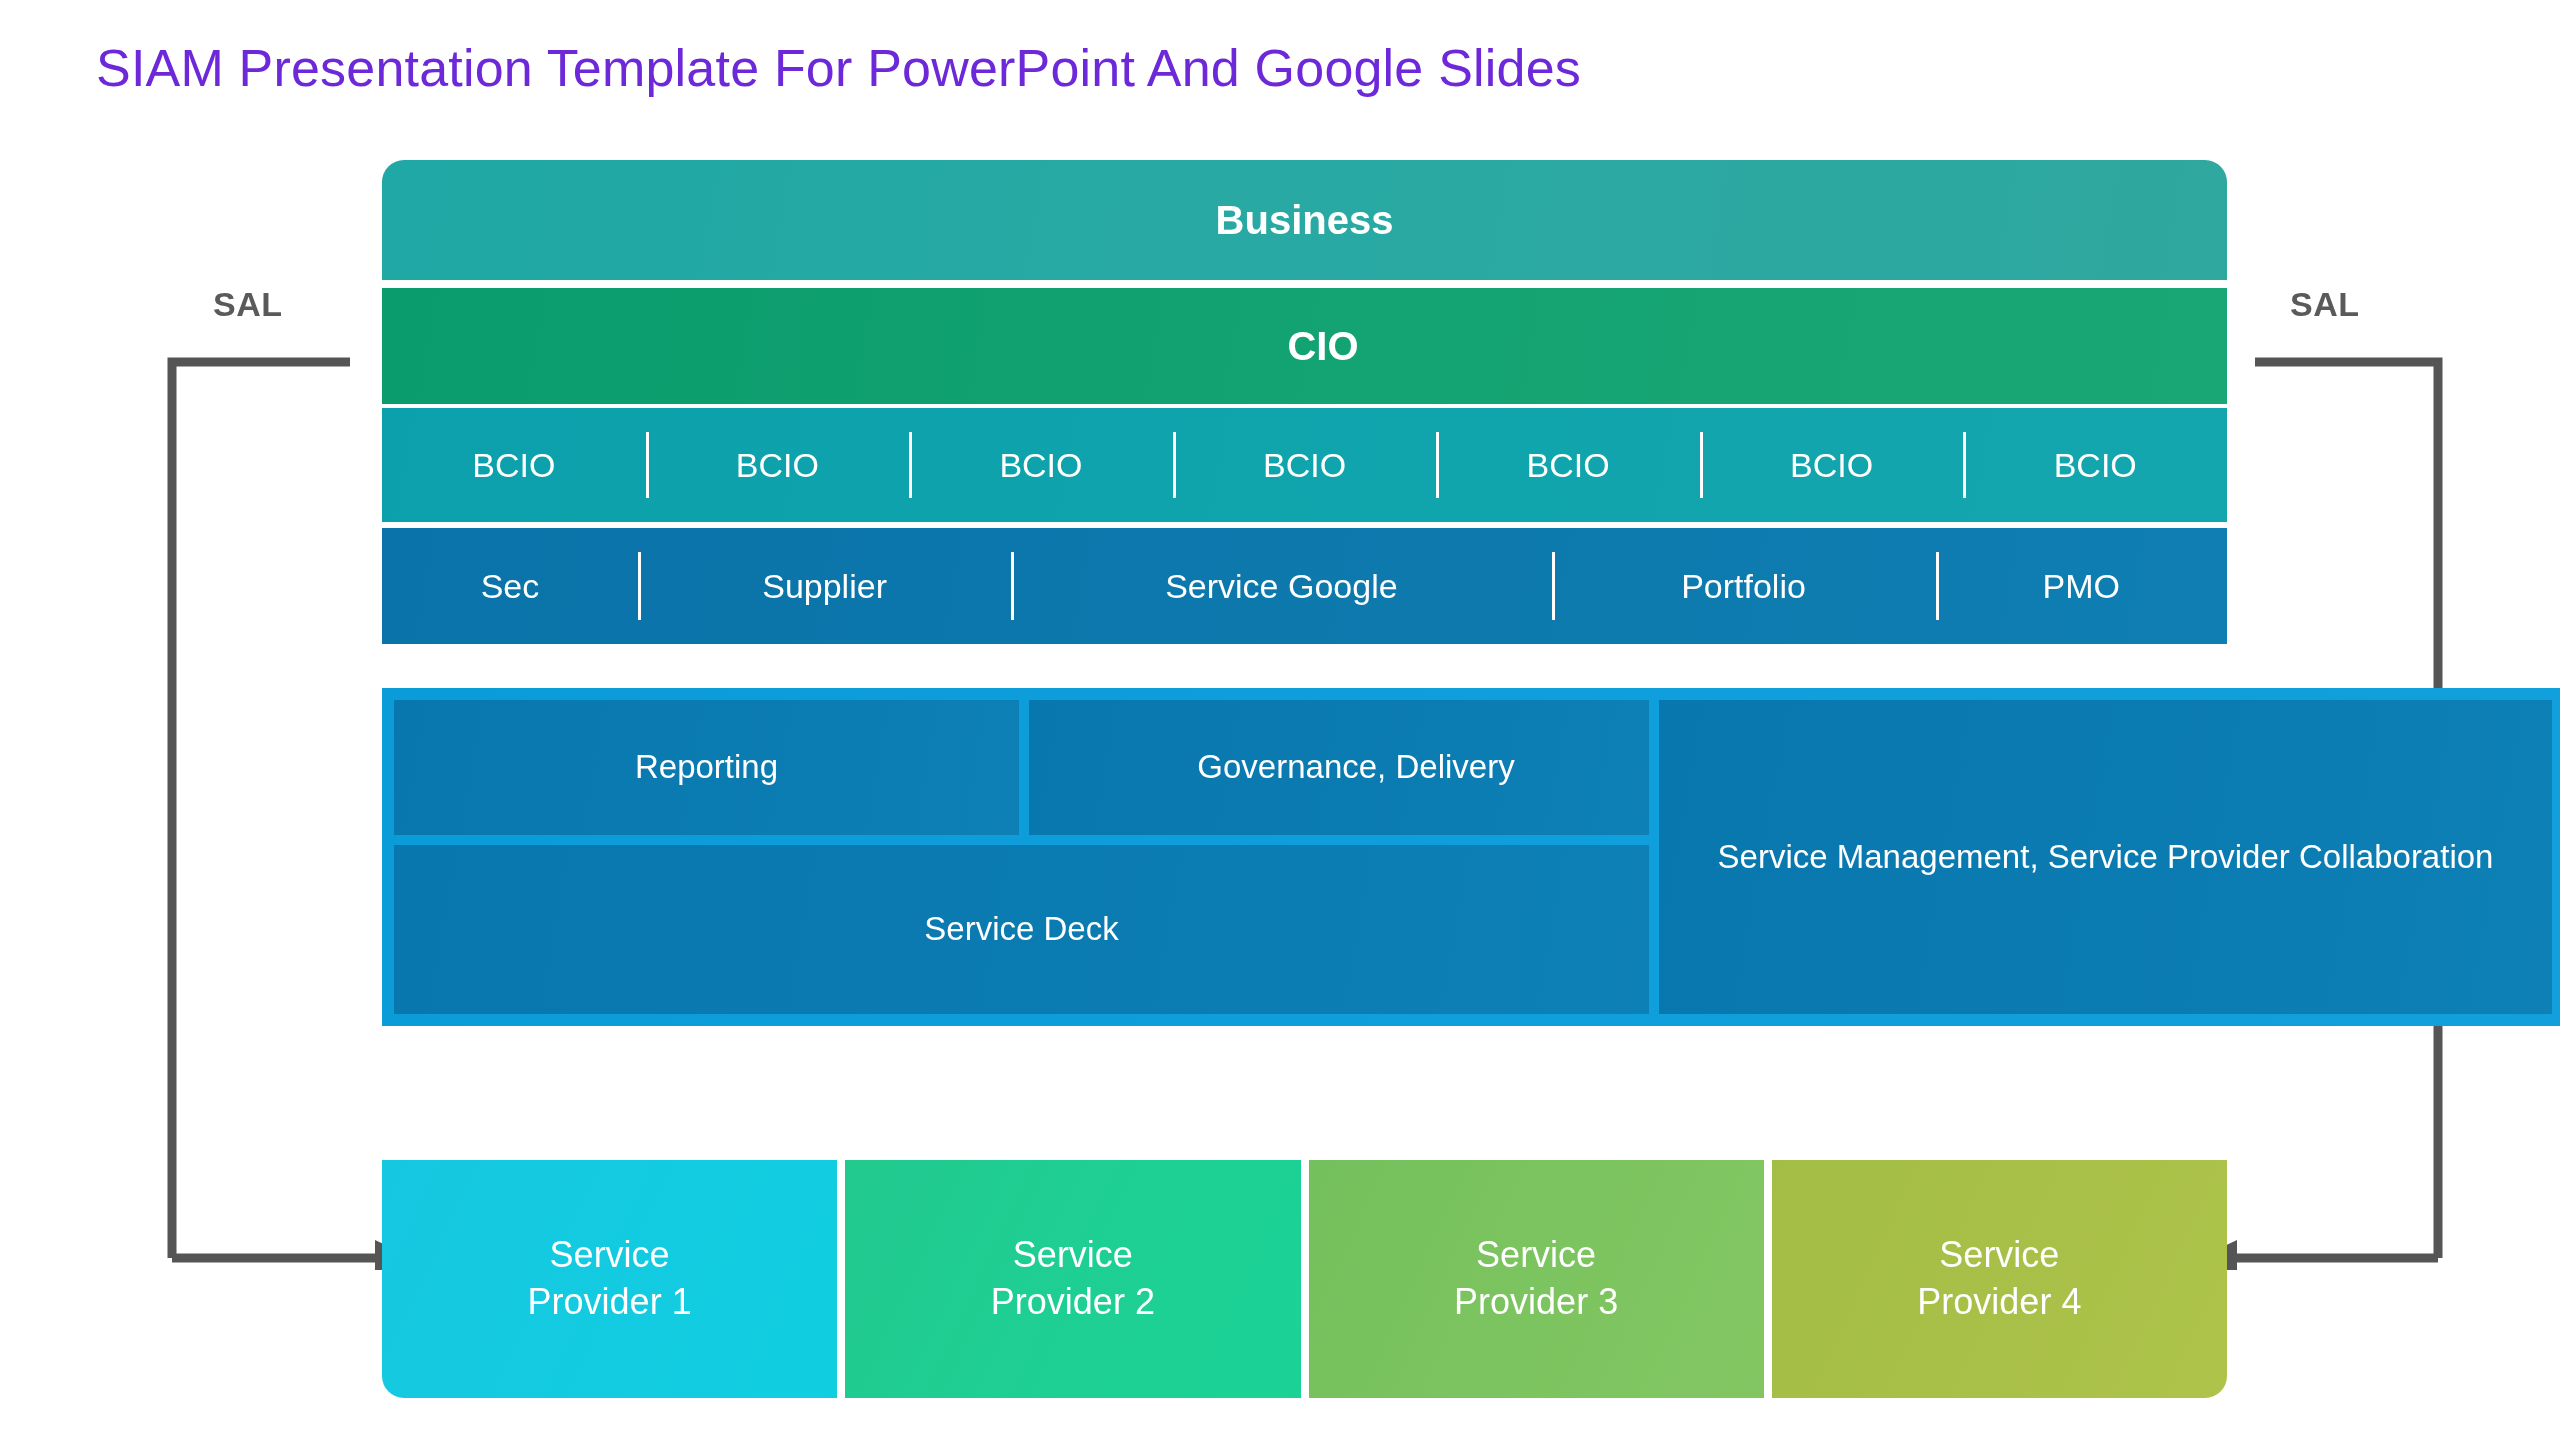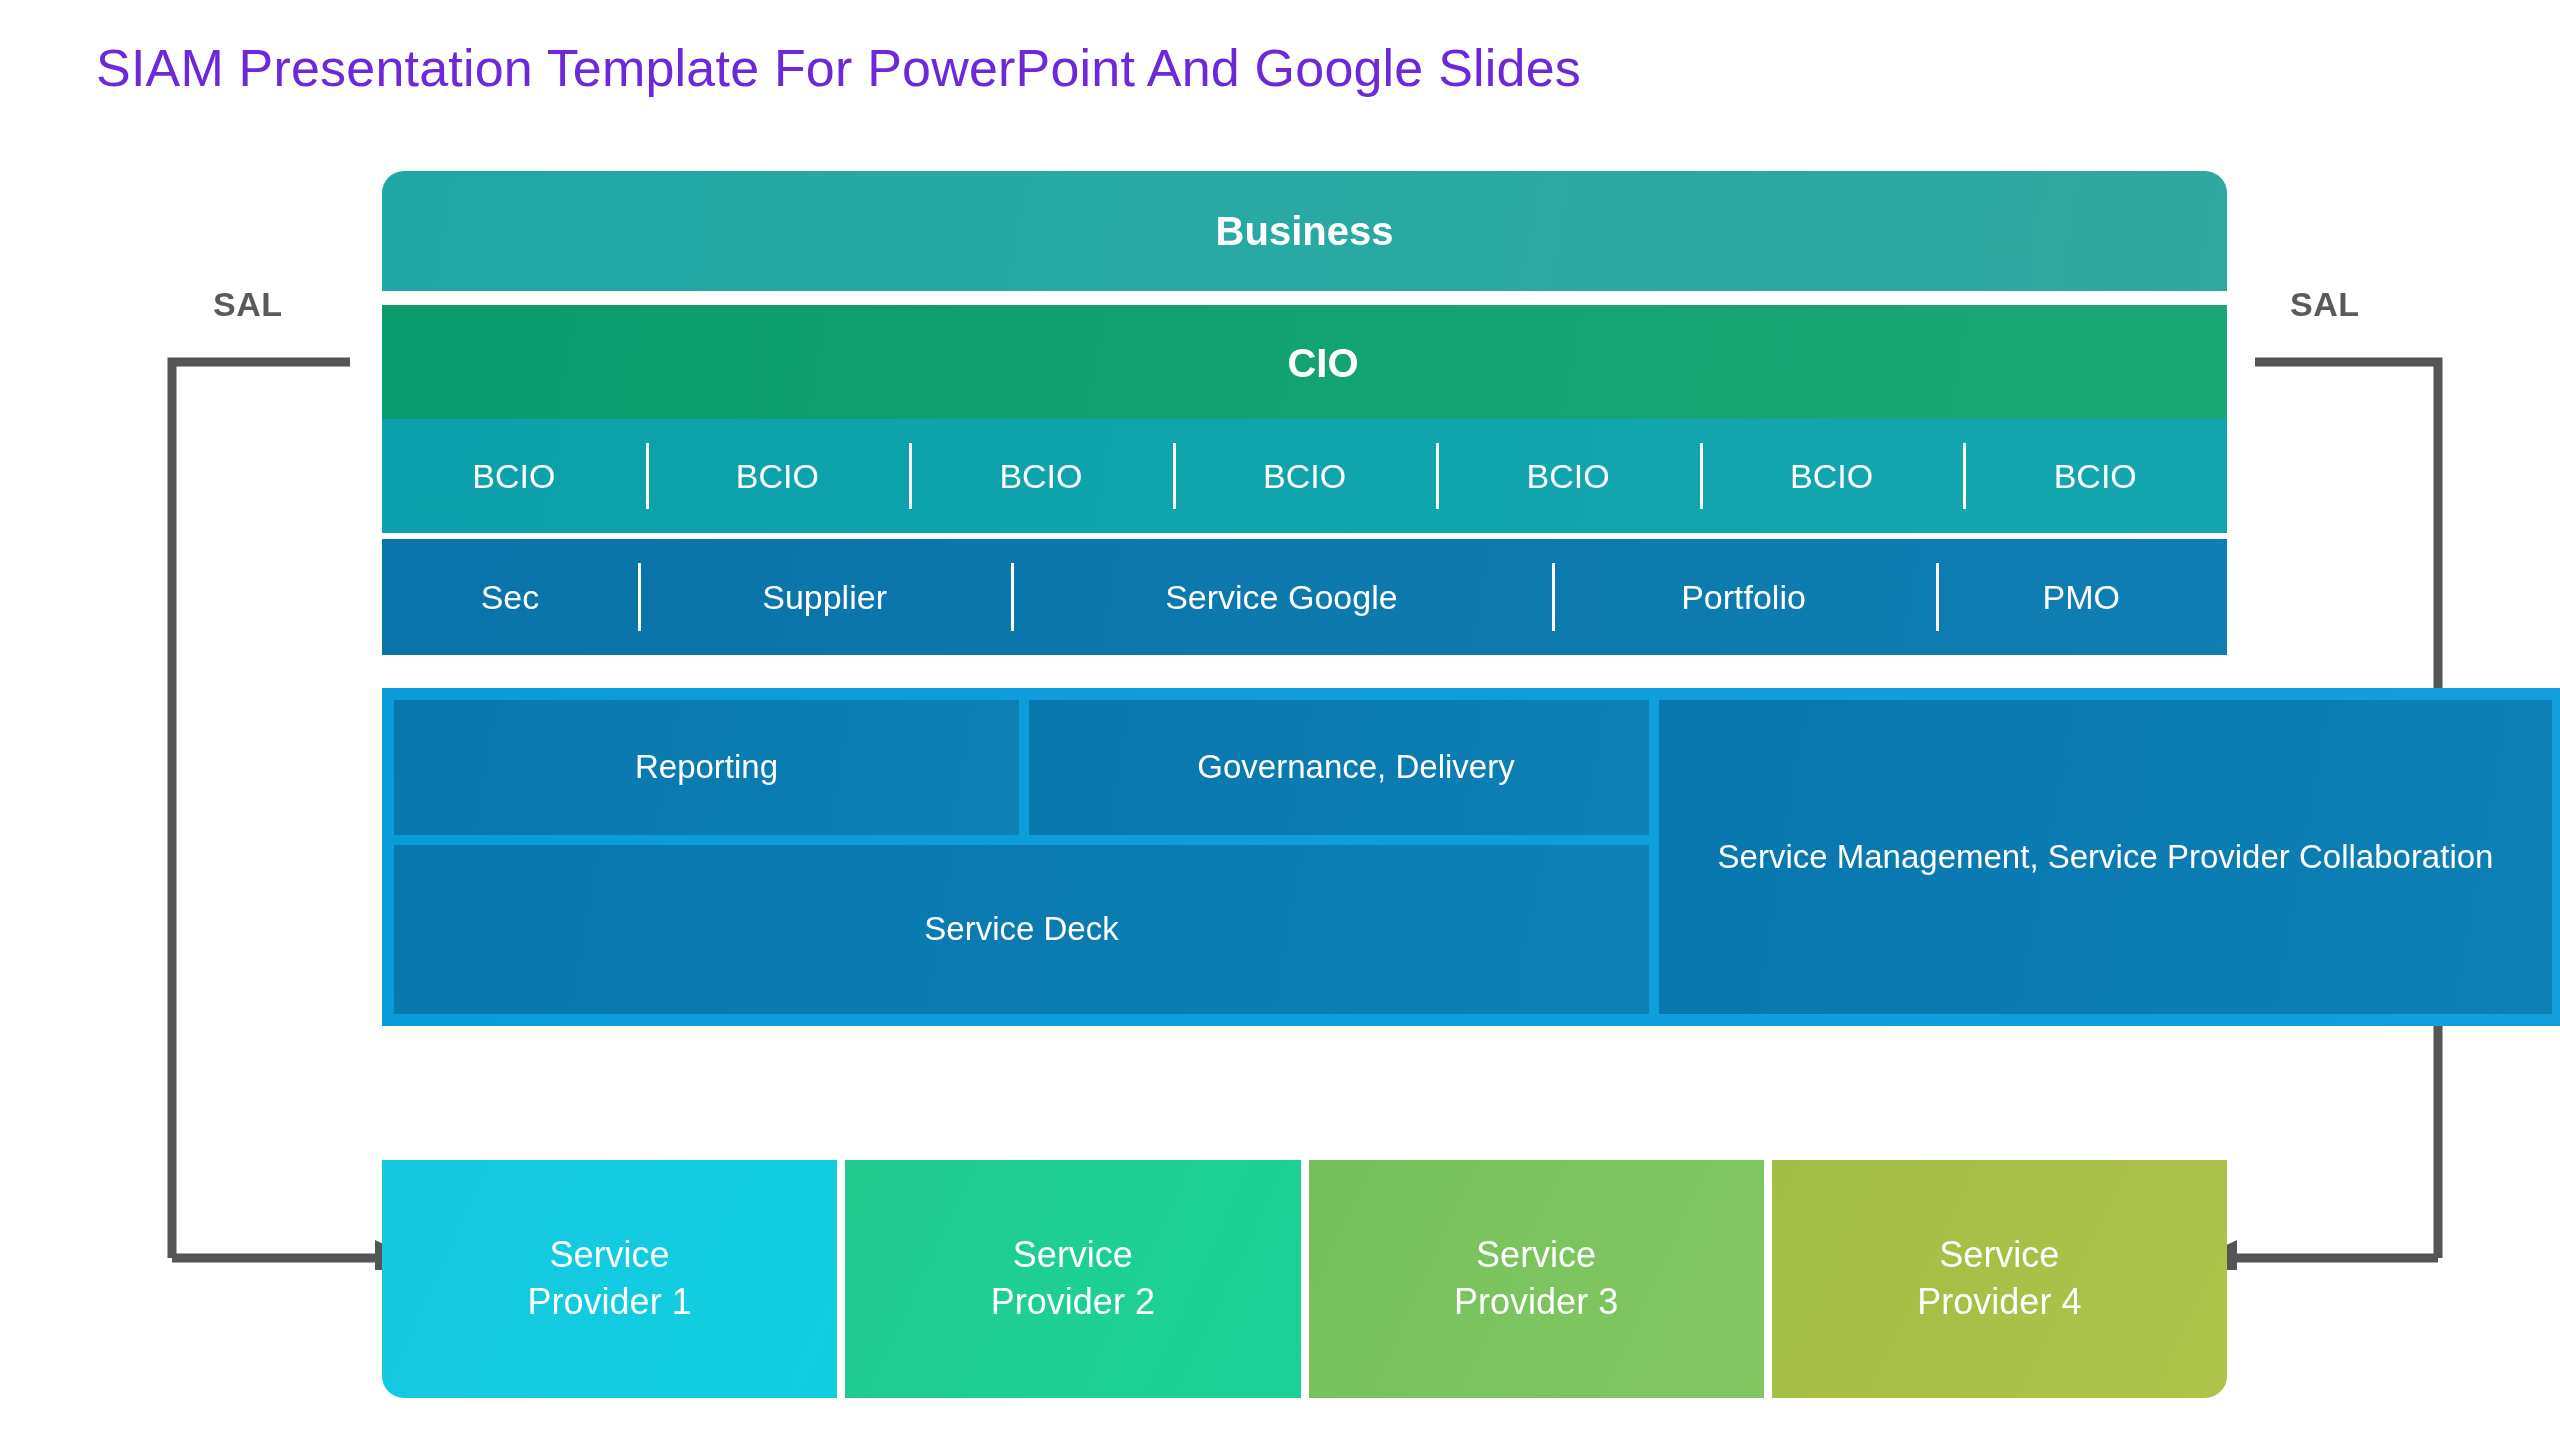--- a/index.html
+++ b/index.html
@@ -37,34 +37,33 @@
 
   .bar {
     position: absolute;
     left: 0;
     width: 1845px;
     box-sizing: border-box;
     display: flex;
     align-items: center;
     justify-content: center;
     color: #ffffff;
-    margin-top: 11px;
   }
 
   .bar-business {
     top: 0;
     height: 120px;
     border-radius: 22px 22px 0 0;
     background: linear-gradient(100deg, #1fa8a5 0%, #2aa9a3 55%, #2fa89f 100%);
     font-size: 40px;
     font-weight: bold;
   }
 
   .bar-cio {
-    top: 134px;
+    top: 128px;
     height: 116px;
     background: linear-gradient(100deg, #0a9c6d 0%, #14a372 55%, #1aa776 100%);
     font-size: 40px;
     font-weight: bold;
     padding-left: 37px;
   }
 
   .bar-bcio {
     top: 248px;
     height: 114px;

